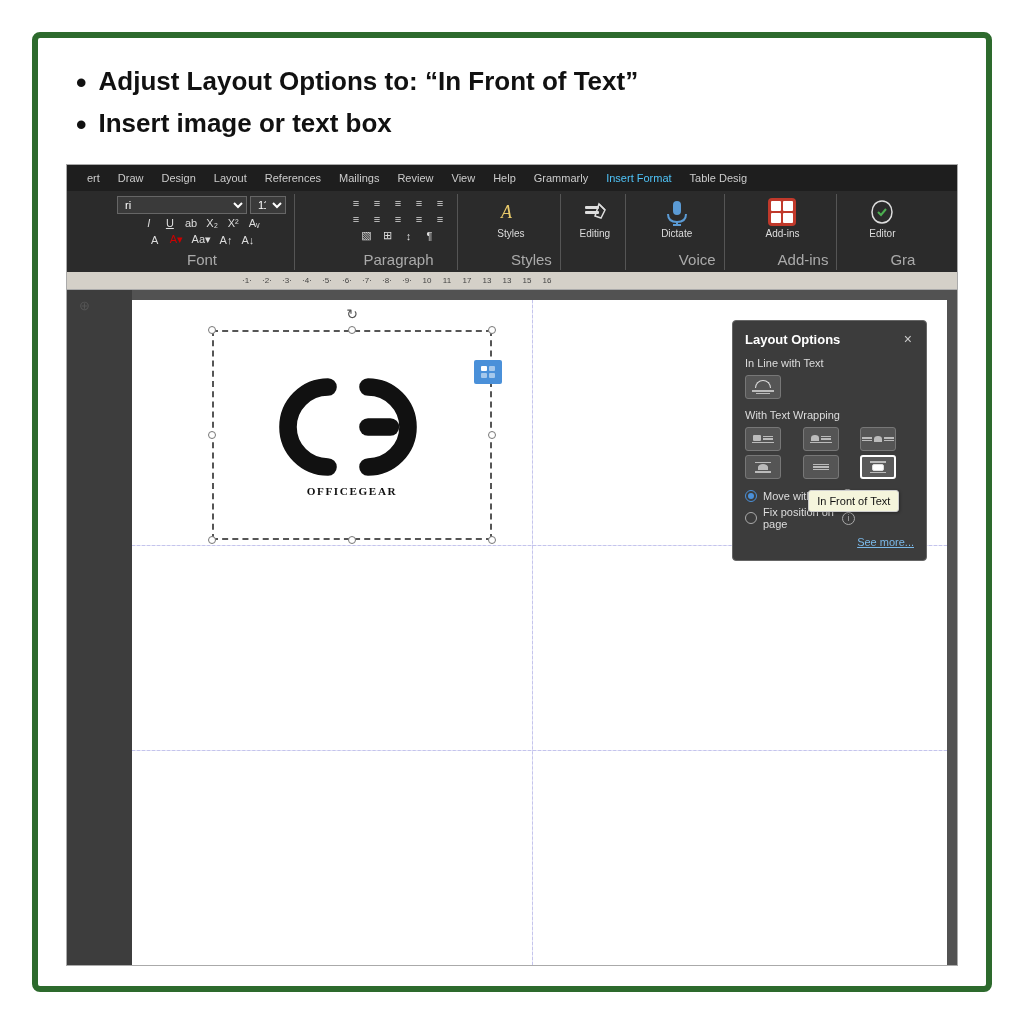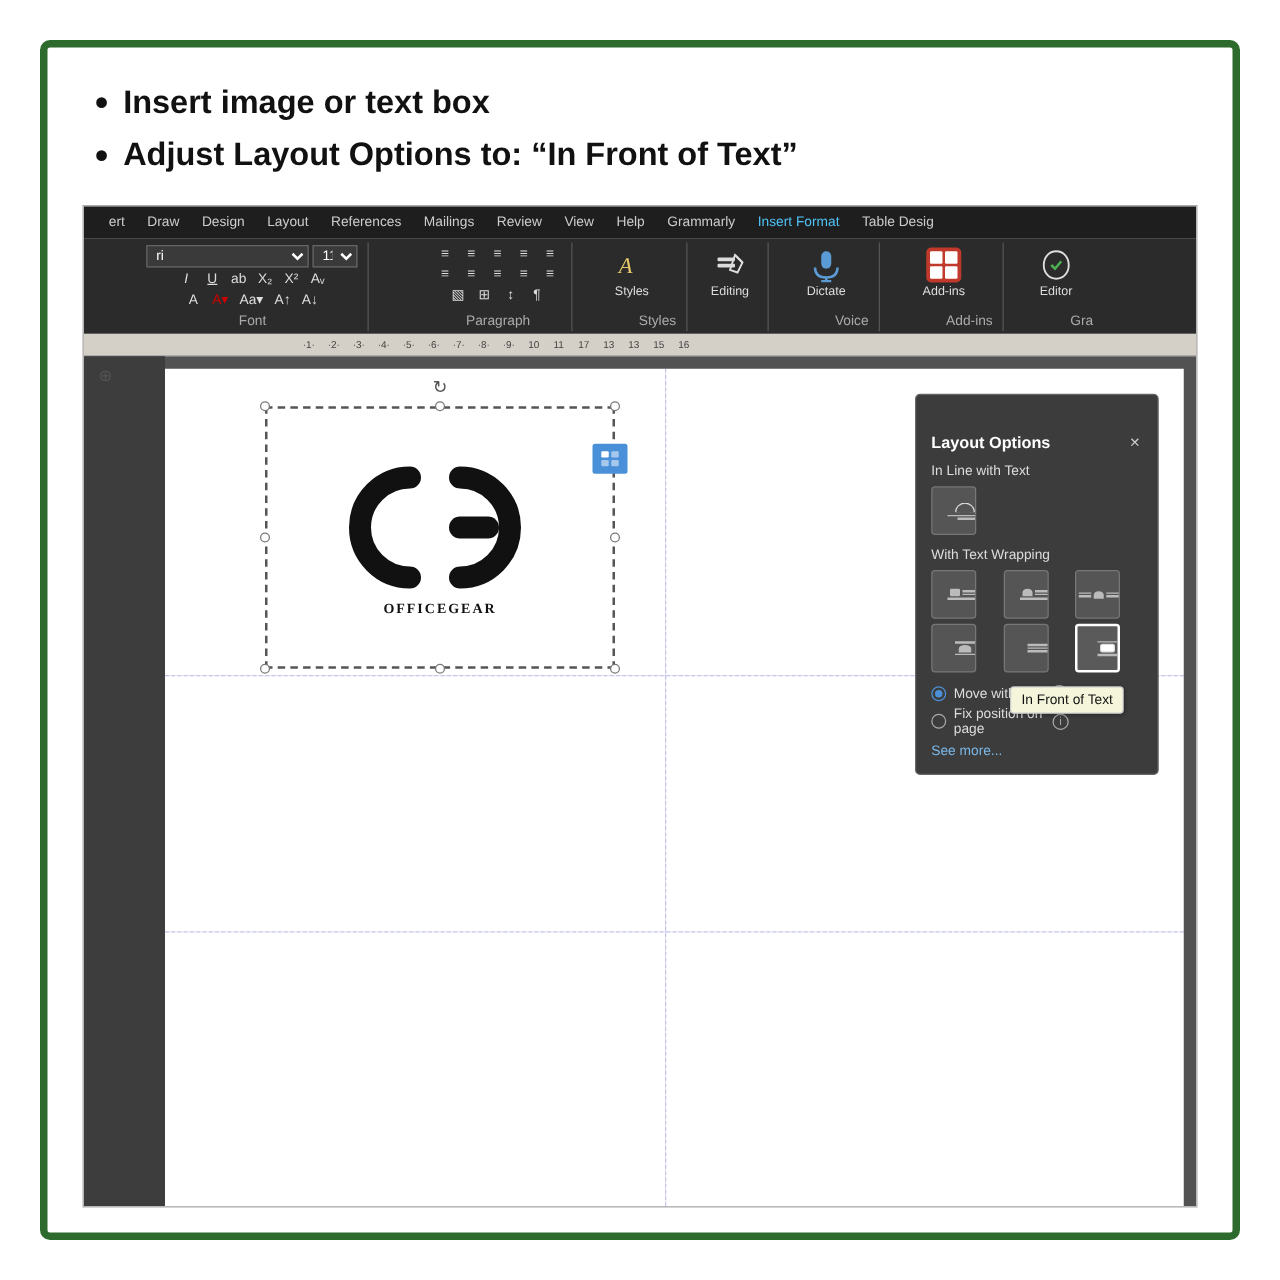--- a/index.html
+++ b/index.html
@@ -96,21 +96,21 @@
       border-right: 1px solid #555;
       padding: 2px 8px 2px 4px;
       gap: 2px;
     }
 
     .ribbon-group:last-child {
       border-right: none;
     }
 
     .ribbon-group-label {
-      font-size: 11px;
+      font-size: 15px;
       color: #aaa;
       margin-top: auto;
       padding-top: 2px;
       margin-left: 41px;
     }
 
     .ribbon-row {
       display: flex;
       align-items: center;
       gap: 3px;
@@ -325,21 +325,20 @@
       color: #ddd;
       font-size: 11px;
       z-index: 100;
     }
 
     .layout-panel-header {
       display: flex;
       justify-content: space-between;
       align-items: center;
       margin-bottom: 10px;
-      margin-top: 19px;
     }
 
     .layout-panel-title {
       font-size: 13px;
       font-weight: 600;
       color: #fff;
     }
 
     .layout-close-btn {
       background: transparent;
@@ -357,27 +356,27 @@
     }
 
     .layout-inline-row {
       display: flex;
       gap: 4px;
       margin-bottom: 10px;
     }
 
     .layout-option-btn {
       width: 36px;
-      height: 39px;
+      height: 24px;
       background: #555;
       border: 1px solid #777;
       border-radius: 3px;
       display: flex;
       flex-direction: column;
-      align-items: flex-end;
+      align-items: center;
       justify-content: center;
       cursor: pointer;
       gap: 1px;
       position: relative;
     }
 
     .layout-option-btn.selected {
       border: 2px solid #fff;
       background: #5a5a5a;
     }
@@ -453,21 +452,23 @@
       border: 1px solid #aaa;
       color: #aaa;
       font-size: 9px;
       align-items: center;
       justify-content: center;
       margin-left: 2px;
     }
 
     .see-more-link {
       color: #7ab8e8;
+      text-decoration: underline;
       font-size: 11px;
+      text-align: right;
       display: block;
       margin-top: 6px;
       cursor: pointer;
     }
 
     
     .tooltip-bubble {
       position: absolute;
       right: -5px;
       bottom: -35px;
@@ -516,24 +517,24 @@
       cursor: move;
     }
   </style>
 </head>
 <body>
 
 <div class="outer-border">
 
   <ul class="bullet-list">
     <li>
-      <span>Insert image or text box</span>
+      <span>Adjust Layout Options to: “In Front of Text”</span>
     </li>
     <li>
-      <span>Adjust Layout Options to: “In Front of Text”</span>
+      <span>Insert image or text box</span>
     </li>
   </ul>
 
   <div class="word-screenshot">
 
     <div class="ribbon-tabs">
       <span class="ribbon-tab">ert</span>
       <span class="ribbon-tab">Draw</span>
       <span class="ribbon-tab">Design</span>
       <span class="ribbon-tab">Layout</span>

